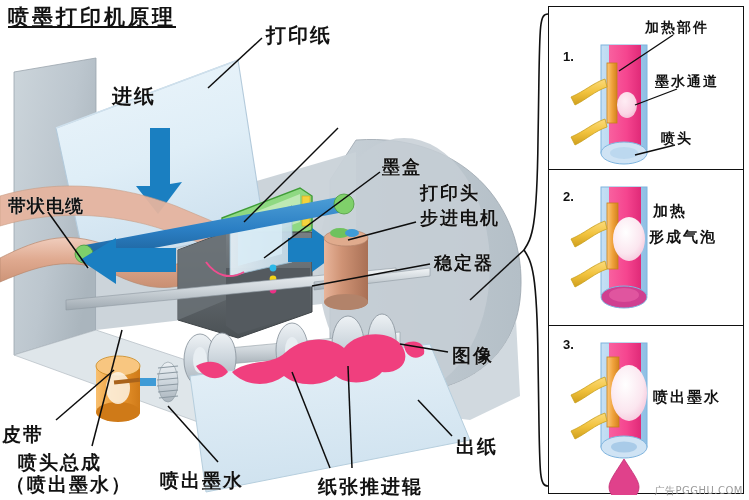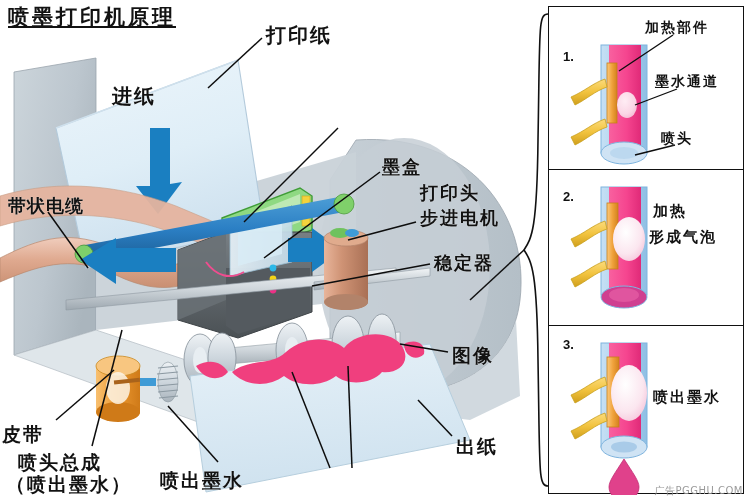--- a/index.html
+++ b/index.html
@@ -347,15 +347,16 @@
   <div class="lbl" style="left:382px;top:157px;font-size:18px">墨盒</div>
   <div class="lbl" style="left:420px;top:183px;font-size:18px">打印头</div>
   <div class="lbl" style="left:420px;top:208px;font-size:18px">步进电机</div>
   <div class="lbl" style="left:434px;top:253px;font-size:18px">稳定器</div>
   <div class="lbl" style="left:452px;top:345px;font-size:19px">图像</div>
   <div class="lbl" style="left:456px;top:436px;font-size:19px">出纸</div>
   <div class="lbl" style="left:2px;top:424px;font-size:19px">皮带</div>
   <div class="lbl" style="left:18px;top:452px;font-size:19px">喷头总成</div>
   <div class="lbl" style="left:6px;top:474px;font-size:19px">（喷出墨水）</div>
   <div class="lbl" style="left:160px;top:470px;font-size:19px">喷出墨水</div>
+  <div class="lbl" style="left:318px;top:476px;font-size:19px">纸张推进辊</div>
 
   <div style="position:absolute;right:6px;bottom:2px;font-size:10px;color:#9a9a9a;letter-spacing:0.5px;">广告PGGHU.COM</div>
 </div>
 
 </body></html>

